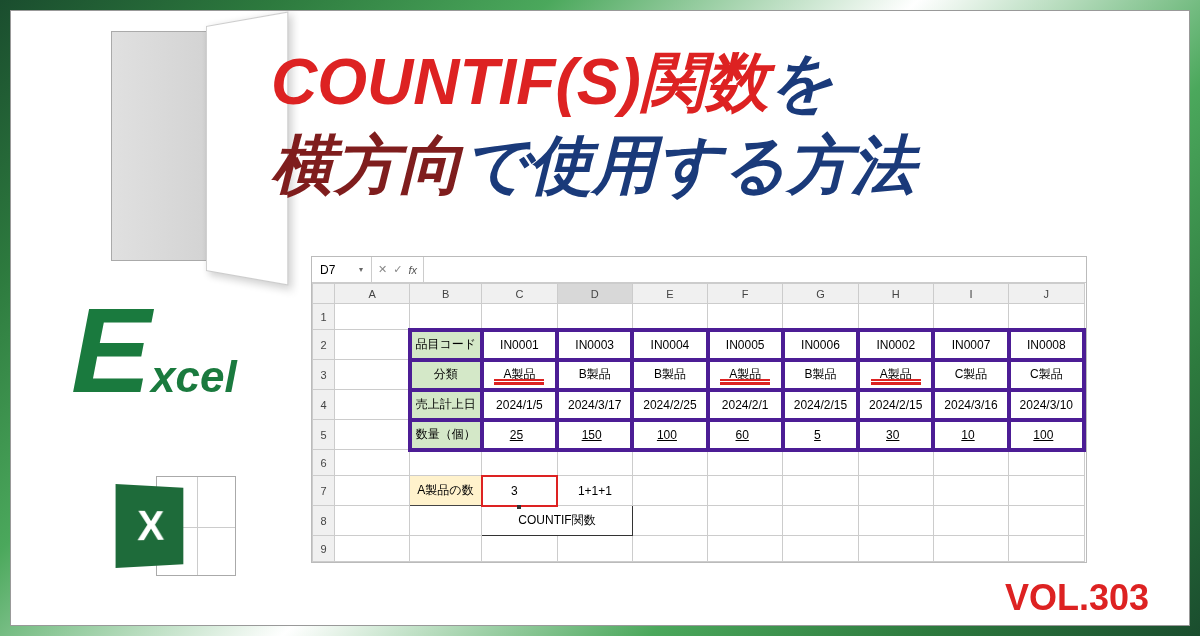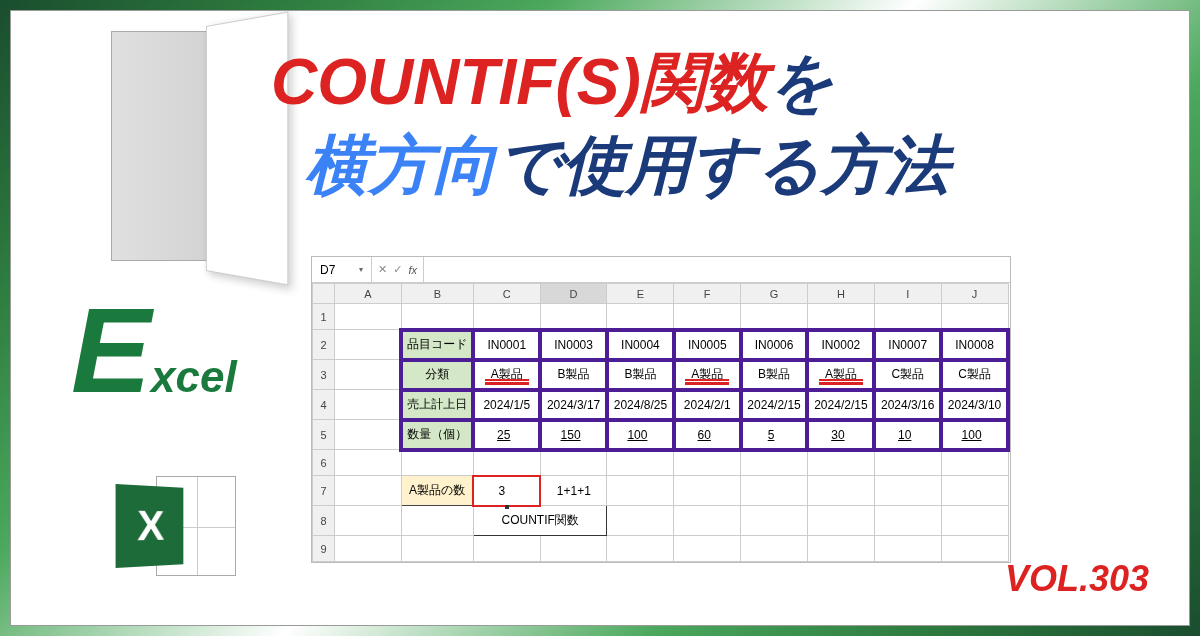--- a/index.html
+++ b/index.html
@@ -121,26 +121,26 @@
       left: 260px;
       top: 30px;
       right: 30px;
       font-size: 64px;
       font-weight: bold;
       line-height: 1.3;
       font-style: italic;
     }
     .title-red { color: #d22; }
     .title-blue { color: #1a3a7a; }
-    .title-green { color: #3b82f6; margin-left: 34px; }
+    .title-green { color: #7f1d1d; }
     .spreadsheet-container {
       position: absolute;
       left: 300px;
       top: 245px;
-      width: 700px;
+      width: 776px;
       background: #fff;
       border: 1px solid #bbb;
       font-size: 13px;
     }
     .formula-bar {
       display: flex;
       align-items: center;
       border-bottom: 1px solid #ccc;
       height: 26px;
       font-size: 12px;
@@ -266,24 +266,23 @@
       font-size: 14px;
     }
     .countif-label-box {
       border: 1px solid #333 !important;
       font-weight: bold;
       background: #fff !important;
     }
     .vol-label {
       position: absolute;
       right: 40px;
-      bottom: 25px;
+      bottom: 6px;
       font-size: 36px;
       font-weight: bold;
-      font-style: italic;
       color: #d22;
     }
     .empty-row td { height: 26px; }
     .grid-border { border: 1px solid #ccc !important; }
   </style>
 </head>
 <body>
 
 <div class="frame">
   <div class="inner">
@@ -372,21 +371,21 @@
             <td class="data-cell underline-red dbl-underline">A製品</td>
             <td class="data-cell">C製品</td>
             <td class="data-cell">C製品</td>
           </tr>
           <tr>
             <td class="row-hdr">4</td>
             <td class="grid-border"></td>
             <td class="data-cell label-cell">売上計上日</td>
             <td class="data-cell">2024/1/5</td>
             <td class="data-cell">2024/3/17</td>
-            <td class="data-cell">2024/8/25</td>
+            <td class="data-cell">2024/2/25</td>
             <td class="data-cell">2024/2/1</td>
             <td class="data-cell">2024/2/15</td>
             <td class="data-cell">2024/2/15</td>
             <td class="data-cell">2024/3/16</td>
             <td class="data-cell">2024/3/10</td>
           </tr>
           <tr>
             <td class="row-hdr">5</td>
             <td class="grid-border"></td>
             <td class="data-cell label-cell">数量（個）</td>

